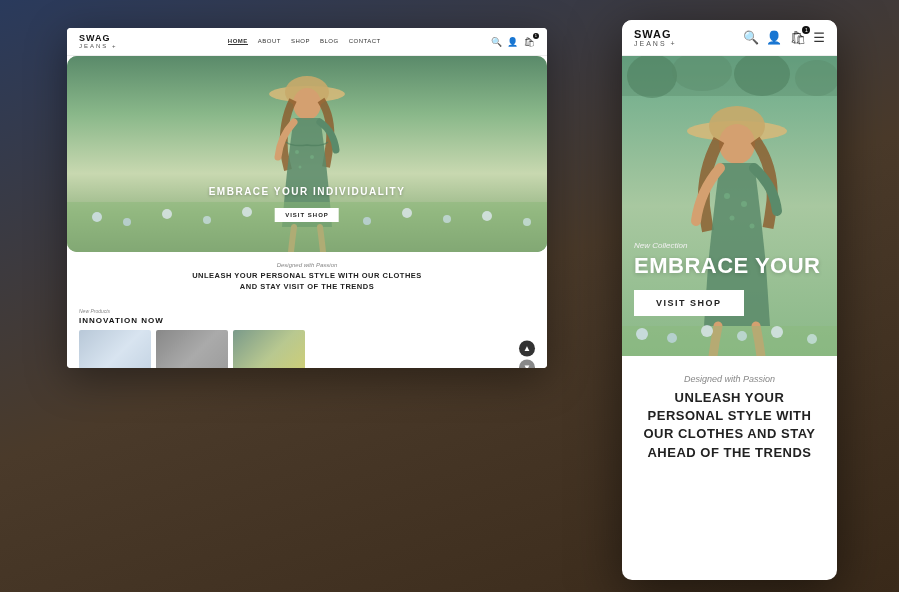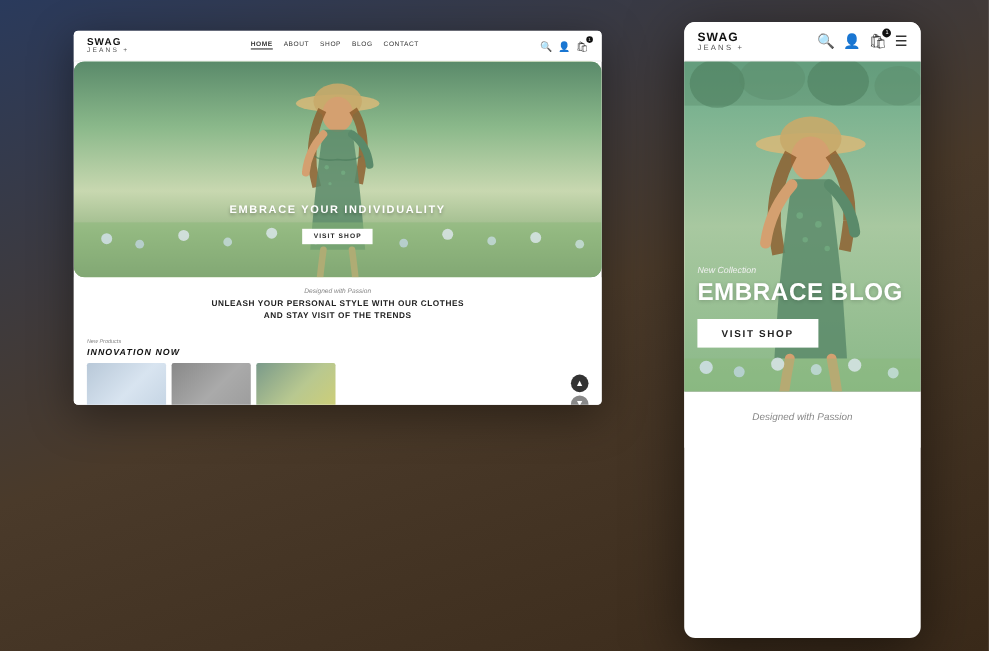--- a/index.html
+++ b/index.html
@@ -180,21 +180,20 @@
       font-style: italic;
       color: #888;
       margin-bottom: 2px;
     }
     .innovation-title {
       font-size: 8px;
       font-weight: 800;
       letter-spacing: 1px;
       color: #111;
       margin-bottom: 5px;
-      font-style: italic;
     }
     .product-thumbs {
       display: flex;
       gap: 5px;
       position: relative;
     }
     .product-thumb {
       width: 72px;
       height: 55px;
       overflow: hidden;
@@ -532,24 +531,30 @@
         <circle cx="50" cy="282" r="5" fill="#d0e0ff" opacity="0.6"></circle>
         <circle cx="85" cy="275" r="6" fill="#eaeeff" opacity="0.7"></circle>
         <circle cx="120" cy="280" r="5" fill="#d8e8ff" opacity="0.6"></circle>
         <circle cx="155" cy="276" r="6" fill="#e8f0ff" opacity="0.7"></circle>
         <circle cx="190" cy="283" r="5" fill="#ddeeff" opacity="0.6"></circle>
       </svg>
 
       <div class="mobile-hero-overlay">
         <div class="new-collection-tag">New Collection</div>
         <div class="mobile-hero-title">
-          <span>EMBRACE BLOG</span><br>
+          <span>EMBRACE YOUR</span><br>
         </div>
         <button class="mobile-visit-btn">VISIT SHOP</button>
       </div>
     </div>
 
     <div class="mobile-section">
       <div class="mobile-designed-with">Designed with Passion</div>
+      <div class="mobile-unleash-text">
+        <span>UNLEASH YOUR</span><br>
+        <span>PERSONAL STYLE WITH</span><br>
+        <span>OUR CLOTHES AND STAY</span><br>
+        <span>AHEAD OF THE TRENDS</span>
+      </div>
     </div>
   </div>
 
 </div>
 
 </body></html>

